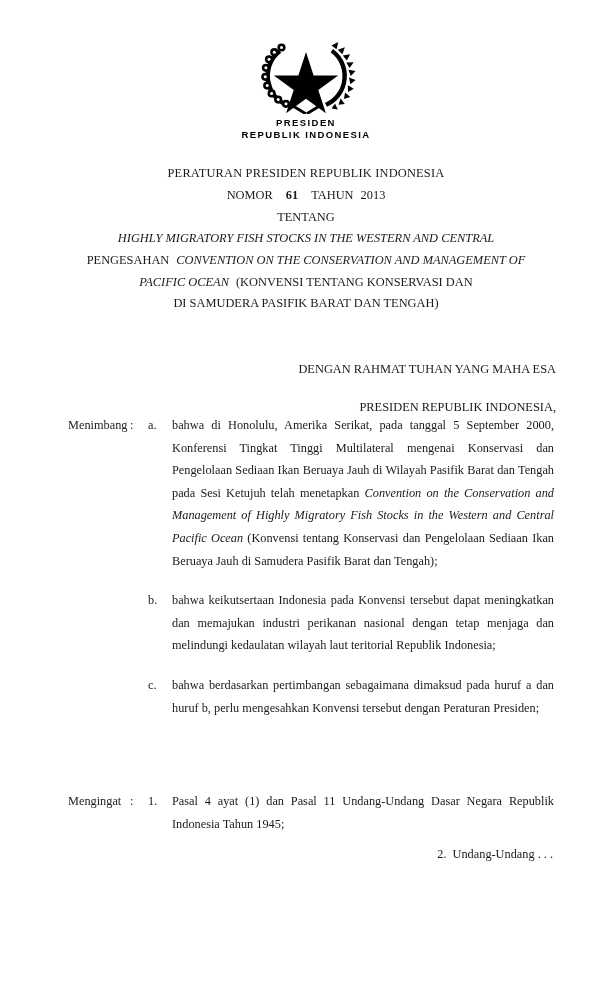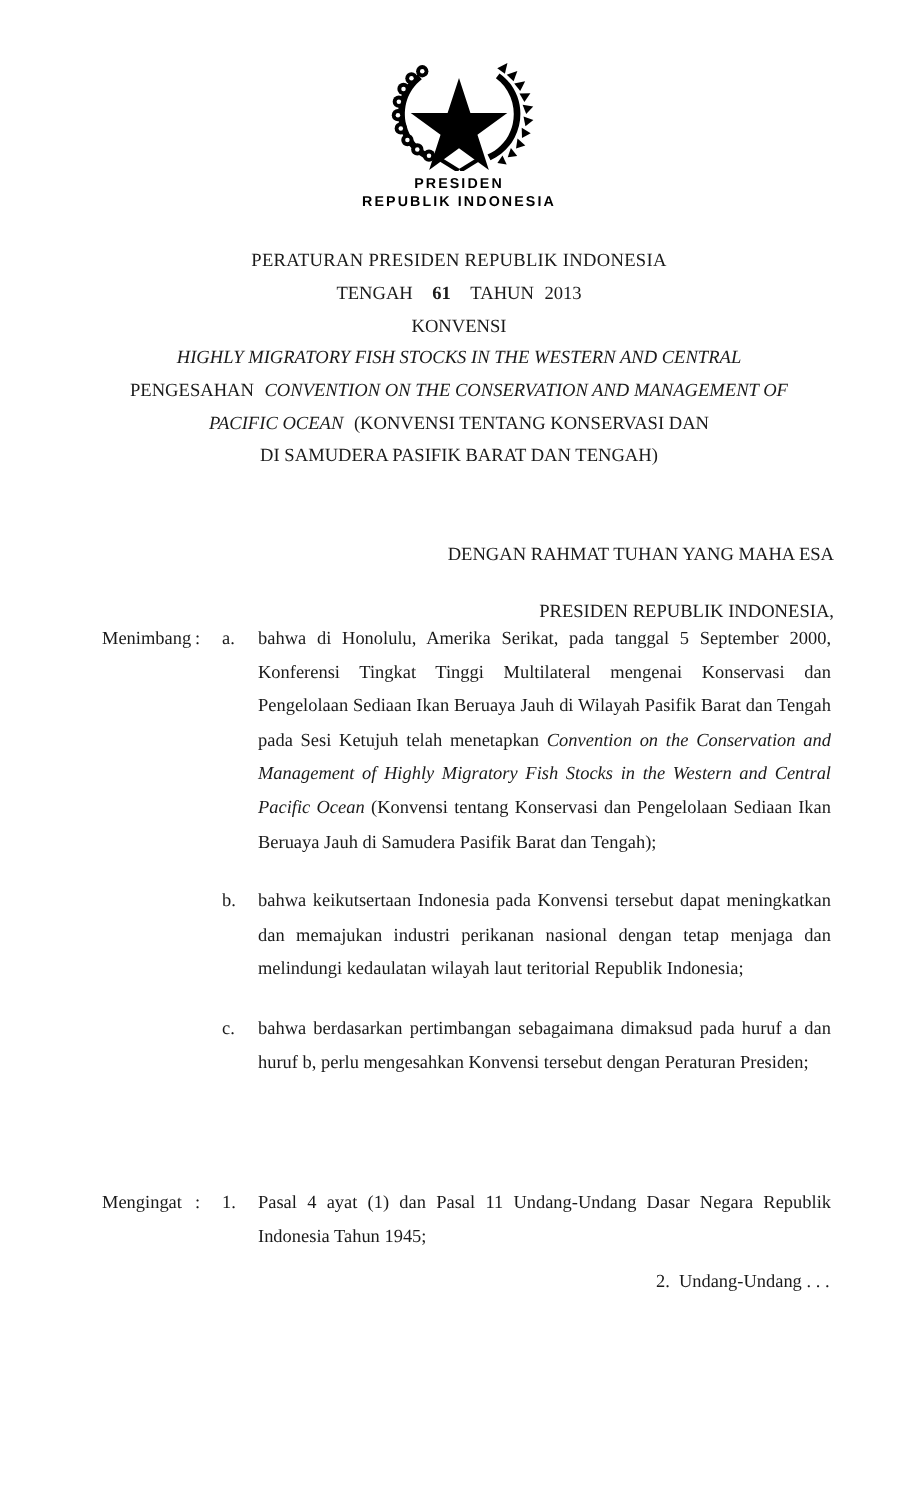--- a/index.html
+++ b/index.html
@@ -192,22 +192,22 @@
       </g>
     </svg>
     <div class="emblem-caption">
       <div>PRESIDEN</div>
       <div>REPUBLIK  INDONESIA</div>
     </div>
   </div>
 
   <div class="title-block">
     <div class="ln wide">PERATURAN PRESIDEN REPUBLIK INDONESIA</div>
-    <div class="ln"><span>TENGAH</span><span class="gap-l"></span><b class="num">61</b><span class="gap-l"></span><span>TAHUN</span><span class="gap-s"></span><span>2013</span></div>
-    <div class="ln">KONVENSI</div>
+    <div class="ln"><span>NOMOR</span><span class="gap-l"></span><b class="num">61</b><span class="gap-l"></span><span>TAHUN</span><span class="gap-s"></span><span>2013</span></div>
+    <div class="ln">TENTANG</div>
   </div>
 
   <div class="title-wrap">
     <div class="ln"><i class="en">HIGHLY MIGRATORY FISH STOCKS IN THE WESTERN AND CENTRAL</i></div>
     <div class="ln"><span>PENGESAHAN</span><span class="gap-s"></span><i class="en">CONVENTION ON THE CONSERVATION AND MANAGEMENT OF</i></div>
     <div class="ln"><i class="en">PACIFIC  OCEAN</i><span class="gap-s"></span><span>(KONVENSI TENTANG KONSERVASI DAN</span></div>
     <div class="ln">DI SAMUDERA PASIFIK BARAT DAN TENGAH)</div>
   </div>
 
   <div class="opening">

